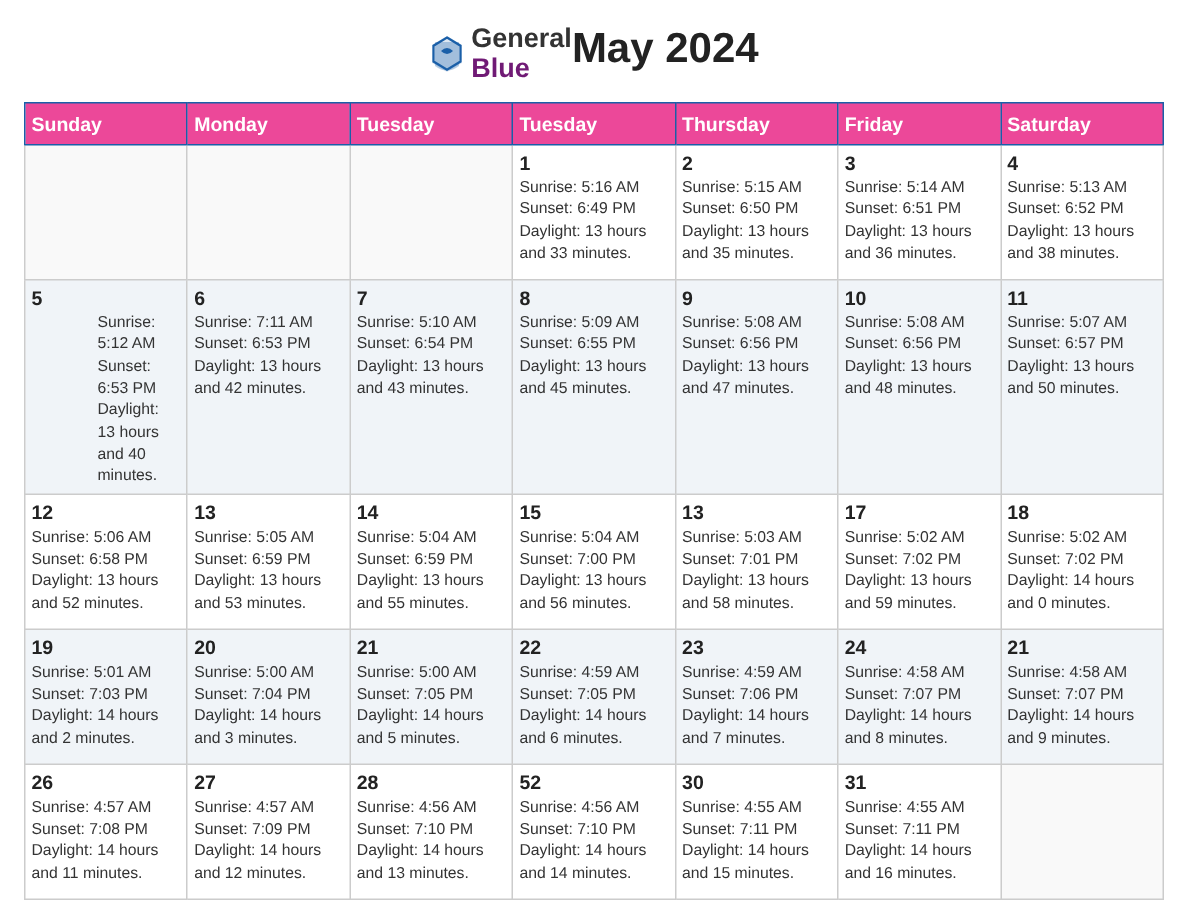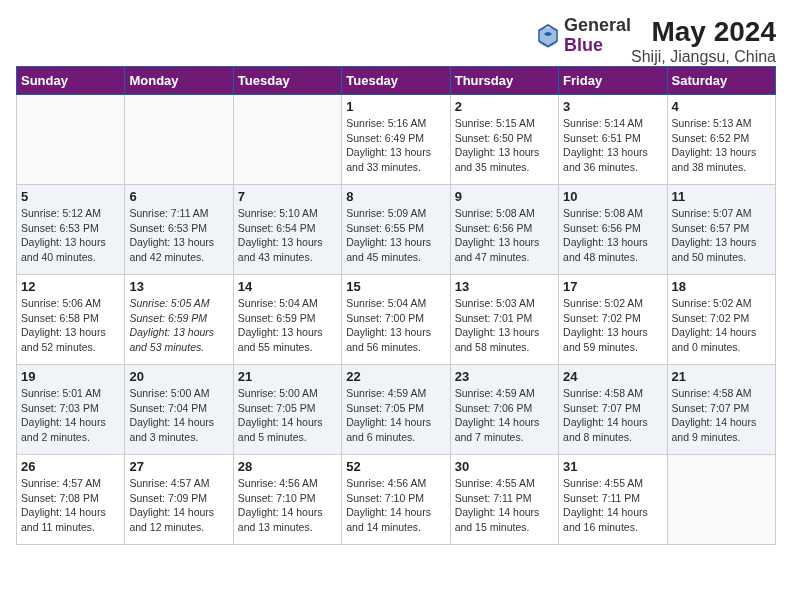--- a/index.html
+++ b/index.html
@@ -5,22 +5,23 @@
     * { box-sizing: border-box; margin: 0; padding: 0; }
     body {
       font-family: Arial, sans-serif;
       background: #fff;
       width: 792px;
       min-height: 612px;
       padding: 16px;
     }
     .header {
       display: flex;
-      justify-content: flex-end;
+      justify-content: center;
       align-items: flex-start;
+      margin-bottom: 12px;
     }
     .logo {
       display: flex;
       align-items: center;
       gap: 4px;
     }
     .logo-text {
       font-size: 18px;
       font-weight: bold;
       line-height: 1.1;
@@ -41,21 +42,21 @@
       font-size: 16px;
       color: #444;
       font-weight: normal;
     }
     table {
       width: 100%;
       border-collapse: collapse;
       font-size: 11px;
     }
     thead th {
-      background: #701a75;
+      background: #ec4899;
       color: #fff;
       padding: 6px 4px;
       text-align: left;
       font-size: 13px;
       font-weight: bold;
       border: 1px solid #1a5fa8;
     }
     tbody td {
       border: 1px solid #ccc;
       vertical-align: top;
@@ -94,21 +95,20 @@
       <path d="M12 3 L21 8.5 L21 19 L12 24.5 L3 19 L3 8.5 Z" fill="none" stroke="#1a5fa8" stroke-width="1.5"></path>
       <path d="M8 12 Q12 8 16 12 Q12 16 8 12Z" fill="#1a5fa8"></path>
     </svg>
     <div class="logo-text">
       <span class="logo-general">General</span><br>
       <span class="logo-blue">Blue</span>
     </div>
   </div>
   <div class="title-block">
     <h1>May 2024</h1>
-    <h2>Shiji, Jiangsu, China</h2>
   </div>
 </div>
 
 <table>
   <thead>
     <tr id="weekday-header">
         <th>Sunday</th>
         <th>Monday</th>
         <th>Tuesday</th>
         <th>Tuesday</th>
@@ -143,21 +143,21 @@
         <td>
           <span class="day-num">4</span>
           <div class="cell-info" style="white-space: pre-line;">Sunrise: 5:13 AM
 Sunset: 6:52 PM
 Daylight: 13 hours and 38 minutes.</div>
         </td>
       </tr>
       <tr>
         <td>
           <span class="day-num">5</span>
-          <div class="cell-info" style="white-space: pre-line;">Sunrise: 5:12 AM
+          <div class="cell-info" style="white-space: pre-line; margin-left: 44px;">Sunrise: 5:12 AM
 Sunset: 6:53 PM
 Daylight: 13 hours and 40 minutes.</div>
         </td>
         <td>
           <span class="day-num">6</span>
           <div class="cell-info" style="white-space: pre-line;">Sunrise: 7:11 AM
 Sunset: 6:53 PM
 Daylight: 13 hours and 42 minutes.</div>
         </td>
         <td>
@@ -193,21 +193,21 @@
       </tr>
       <tr>
         <td>
           <span class="day-num">12</span>
           <div class="cell-info" style="white-space: pre-line;">Sunrise: 5:06 AM
 Sunset: 6:58 PM
 Daylight: 13 hours and 52 minutes.</div>
         </td>
         <td>
           <span class="day-num">13</span>
-          <div class="cell-info" style="white-space: pre-line; font-style: italic;">Sunrise: 5:05 AM
+          <div class="cell-info" style="white-space: pre-line;">Sunrise: 5:05 AM
 Sunset: 6:59 PM
 Daylight: 13 hours and 53 minutes.</div>
         </td>
         <td>
           <span class="day-num">14</span>
           <div class="cell-info" style="white-space: pre-line;">Sunrise: 5:04 AM
 Sunset: 6:59 PM
 Daylight: 13 hours and 55 minutes.</div>
         </td>
         <td>

